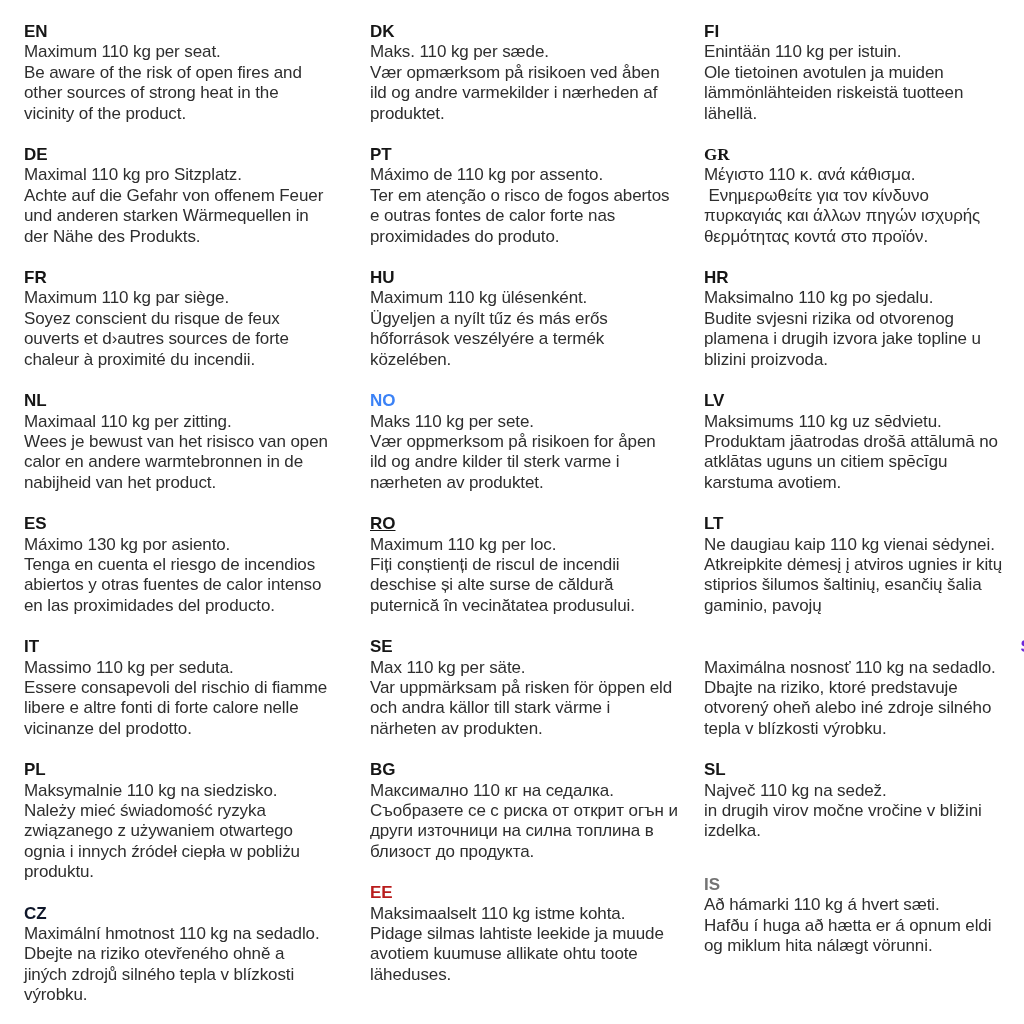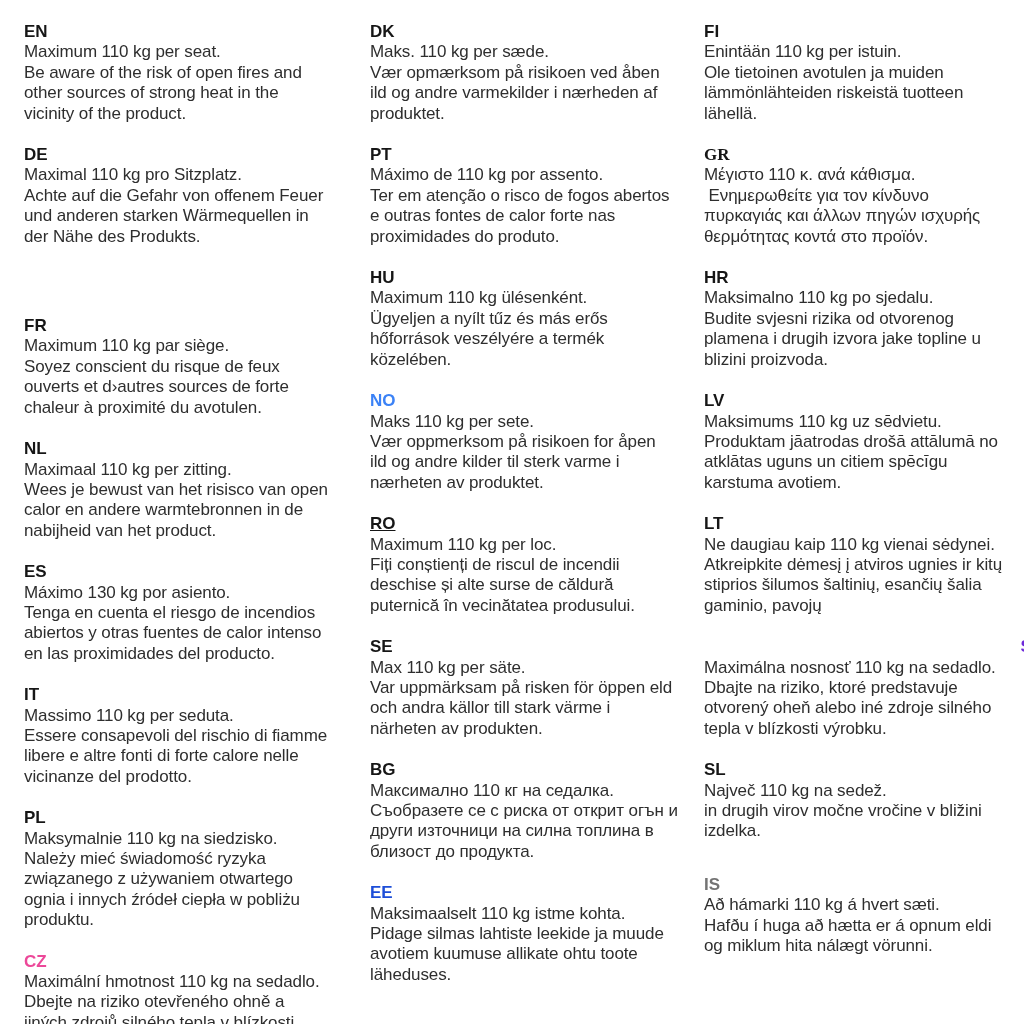--- a/index.html
+++ b/index.html
@@ -62,25 +62,25 @@
 
   <div class="block">
     <div class="lang" style="color: rgb(22, 22, 22);">DE</div>
   <div class="line">Maximal 110 kg pro Sitzplatz.</div>
         <div class="line">Achte auf die Gefahr von offenem Feuer</div>
         <div class="line">und anderen starken Wärmequellen in</div>
         <div class="line">der Nähe des Produkts.</div>
       </div>
 
   <div class="block">
-    <div class="lang" style="color: rgb(22, 22, 22); margin-top: 48px;">FR</div>
+    <div class="lang" style="color: rgb(22, 22, 22);">FR</div>
   <div class="line">Maximum 110 kg par siège.</div>
         <div class="line">Soyez conscient du risque de feux</div>
         <div class="line">ouverts et d›autres sources de forte</div>
-        <div class="line">chaleur à proximité du avotulen.</div>
+        <div class="line">chaleur à proximité du incendii.</div>
       </div>
 
   <div class="block">
     <div class="lang" style="color: rgb(22, 22, 22);">NL</div>
   <div class="line">Maximaal 110 kg per zitting.</div>
         <div class="line">Wees je bewust van het risisco van open</div>
         <div class="line">calor en andere warmtebronnen in de</div>
         <div class="line">nabijheid van het product.</div>
       </div>
 
@@ -103,21 +103,21 @@
   <div class="block">
     <div class="lang" style="color: rgb(22, 22, 22);">PL</div>
   <div class="line">Maksymalnie 110 kg na siedzisko.</div>
         <div class="line">Należy mieć świadomość ryzyka</div>
         <div class="line">związanego z używaniem otwartego</div>
         <div class="line">ognia i innych źródeł ciepła w pobliżu</div>
         <div class="line">produktu.</div>
       </div>
 
   <div class="block">
-    <div class="lang" style="color: #ec4899;">CZ</div>
+    <div class="lang" style="color: #0f172a;">CZ</div>
   <div class="line">Maximální hmotnost 110 kg na sedadlo.</div>
         <div class="line">Dbejte na riziko otevřeného ohně a</div>
         <div class="line">jiných zdrojů silného tepla v blízkosti</div>
         <div class="line">výrobku.</div>
       </div>
 </div>
   <div class="col col-2">
   <div class="block">
     <div class="lang" style="color: rgb(22, 22, 22);">DK</div>
   <div class="line">Maks. 110 kg per sæde.</div>
@@ -168,21 +168,21 @@
 
   <div class="block">
     <div class="lang" style="color: rgb(22, 22, 22);">BG</div>
   <div class="line">Максимално 110 кг на седалка.</div>
         <div class="line">Съобразете се с риска от открит огън и</div>
         <div class="line">други източници на силна топлина в</div>
         <div class="line">близост до продукта.</div>
       </div>
 
   <div class="block">
-    <div class="lang" style="color: #1d4ed8;">EE</div>
+    <div class="lang" style="color: #b91c1c;">EE</div>
   <div class="line">Maksimaalselt 110 kg istme kohta.</div>
         <div class="line">Pidage silmas lahtiste leekide ja muude</div>
         <div class="line">avotiem kuumuse allikate ohtu toote</div>
         <div class="line">läheduses.</div>
       </div>
 </div>
   <div class="col col-3">
   <div class="block">
     <div class="lang" style="color: rgb(22, 22, 22);">FI</div>
   <div class="line">Enintään 110 kg per istuin.</div>

